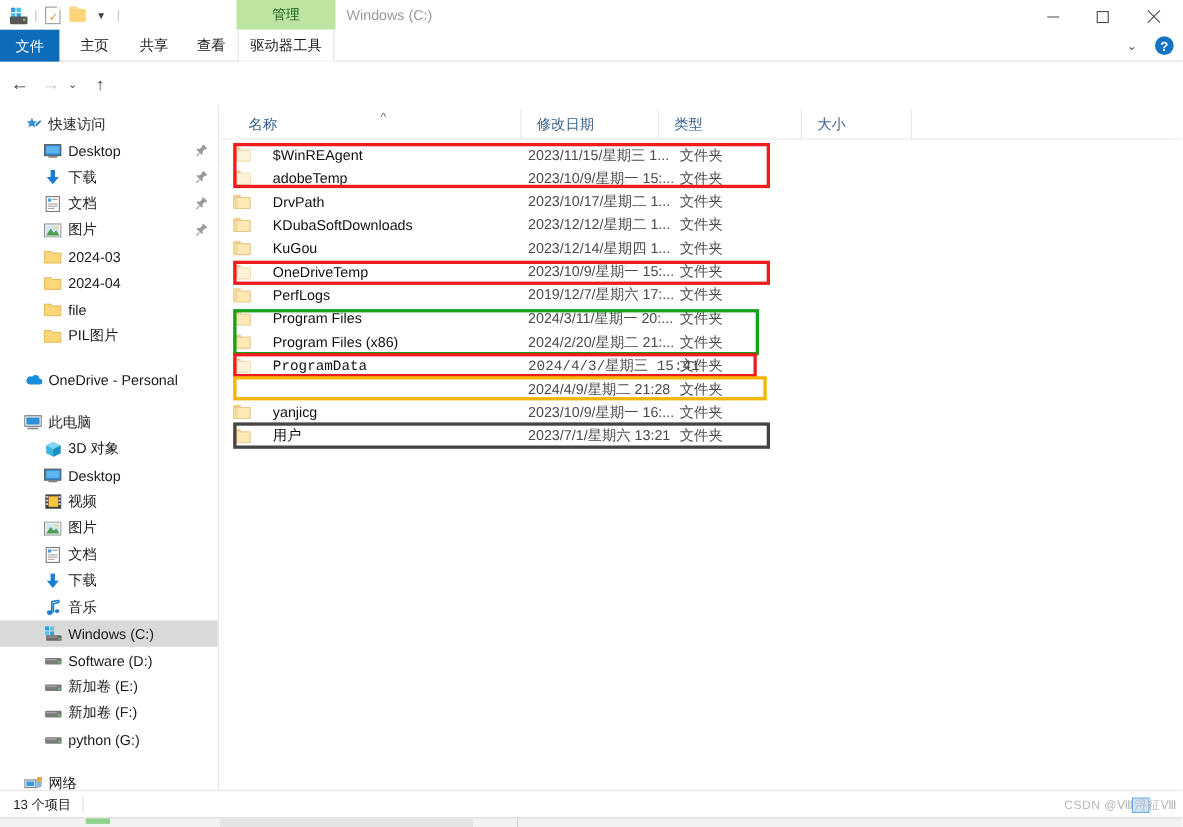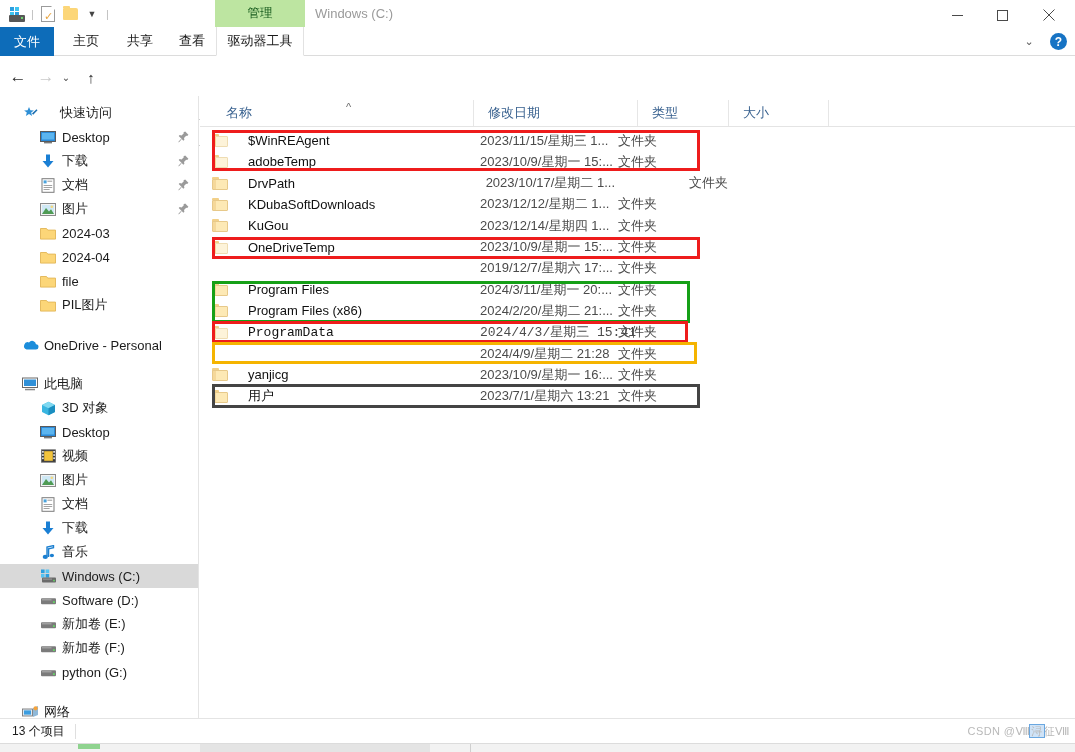--- a/index.html
+++ b/index.html
@@ -73,21 +73,21 @@
               display:flex; align-items:center; gap:9px; padding-left:11px; }
   .searchbox .ph{ font-size:13px; color:#5e5e5e; }
 
   
   .colhdr{ position:absolute; left:200px; top:100px; width:875px; height:27px; background:#fff;
            border-bottom:1px solid #e4e4e4; }
   .col{ position:absolute; top:0; height:26px; display:flex; align-items:center; font-size:13px; color:#38618f;
         border-left:1px solid #e6e6e6; padding-left:14px; }
   #col-name{ left:6px; width:267px; border-left:none; padding-left:20px; }
   #col-date{ left:273px; width:140px; }
-  #col-type{ left:437px; width:115px; }
+  #col-type{ left:398px; width:115px; }
   #col-size{ left:528px; width:100px; }
   #col-extra{ left:628px; width:60px; }
   .sortarrow{ position:absolute; left:140px; top:1px; font-size:11px; color:#6b6b6b; }
 
   
   .sidebar{ position:absolute; left:0; top:96px; width:199px; height:622px; background:#fff;
             border-right:1px solid #e4e4e4; overflow:hidden; }
   .snode{ position:relative; height:24px; display:flex; align-items:center; font-size:13px; color:#1b1b1b; }
   .snode .lbl{ white-space:nowrap; }
   .snode.lvl0{ padding-left:20px; }
@@ -245,21 +245,21 @@
     <div class="col" id="col-type">
         <span>类型</span>
       </div>
     <div class="col" id="col-size">
         <span>大小</span>
       </div>
     <div class="col" id="col-extra"></div>
   </div>
 
   <div class="sidebar" id="sidebar">
-      <div class="snode lvl0" style="margin-top: 5px; gap: 16px;">
+      <div class="snode lvl0" style="margin-top: 5px;">
         <span class="sico">
           <svg width="15" height="14" viewBox="0 0 15 14">
             <path d="M6 1 L7.4 4.2 L10.9 4.4 L8.2 6.6 L9.1 10 L6 8.1 L2.9 10 L3.8 6.6 L1.1 4.4 L4.6 4.2 Z" fill="#2e8fd6"></path>
             <path d="M9 7.5 l4.5 -4.2 1 1 -4.3 4.4z" fill="#1b6fb0"></path>
           </svg>
         </span>
         <span class="lbl">快速访问</span>
       </div>
       <div class="snode lvl1">
         <span class="sico">
@@ -531,21 +531,21 @@
         <div class="fname">
           <span class="folder16 dim">
             <span class="tab"></span>
             <span class="bd"></span>
           </span>
           <span class="t">adobeTemp</span>
         </div>
         <div class="fdate">2023/10/9/星期一 15:...</div>
         <div class="ftype">文件夹</div>
       </div>
-      <div class="frow" style="top: 45.6px; text-align: right;">
+      <div class="frow" style="top: 45.6px;">
         <div class="fname">
           <span class="folder16">
             <span class="tab"></span>
             <span class="bd"></span>
           </span>
           <span class="t">DrvPath</span>
         </div>
         <div class="fdate">2023/10/17/星期二 1...</div>
         <div class="ftype">文件夹</div>
       </div>
@@ -576,20 +576,27 @@
           <span class="folder16 dim">
             <span class="tab"></span>
             <span class="bd"></span>
           </span>
           <span class="t">OneDriveTemp</span>
         </div>
         <div class="fdate">2023/10/9/星期一 15:...</div>
         <div class="ftype">文件夹</div>
       </div>
       <div class="frow" style="top: 130.8px;">
+        <div class="fname">
+          <span class="folder16">
+            <span class="tab"></span>
+            <span class="bd"></span>
+          </span>
+          <span class="t">PerfLogs</span>
+        </div>
         <div class="fdate">2019/12/7/星期六 17:...</div>
         <div class="ftype">文件夹</div>
       </div>
       <div class="frow" style="top: 152.1px;">
         <div class="fname">
           <span class="folder16">
             <span class="tab"></span>
             <span class="bd"></span>
           </span>
           <span class="t">Program Files</span>

